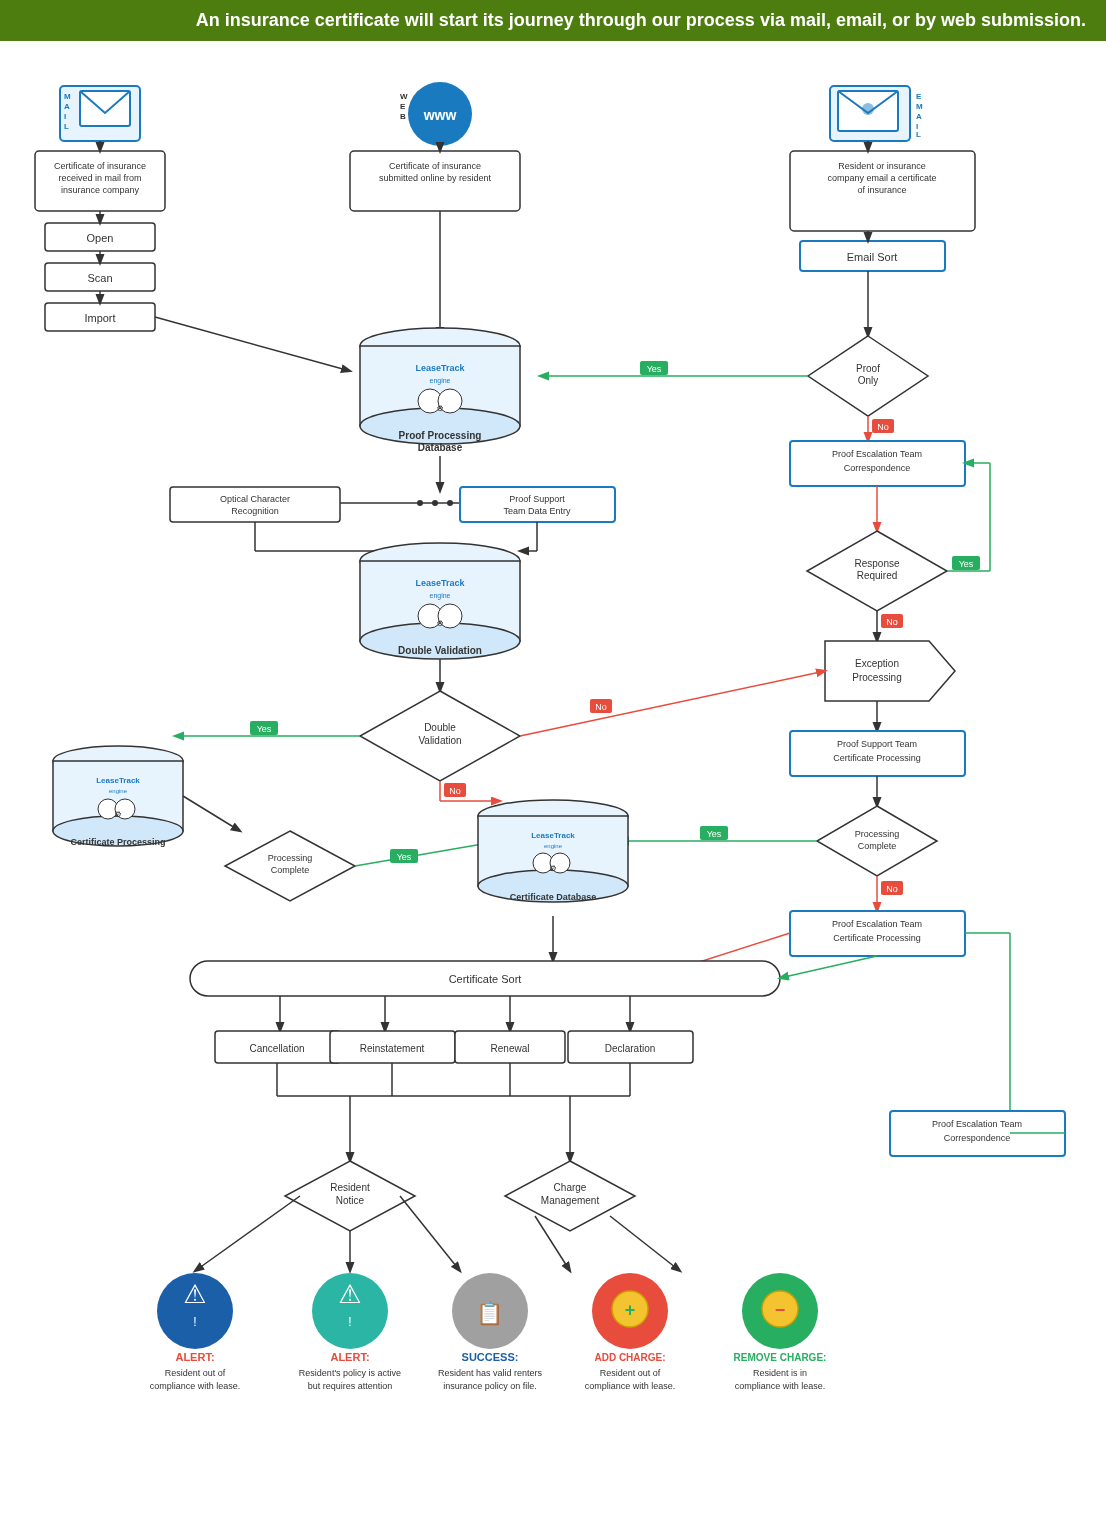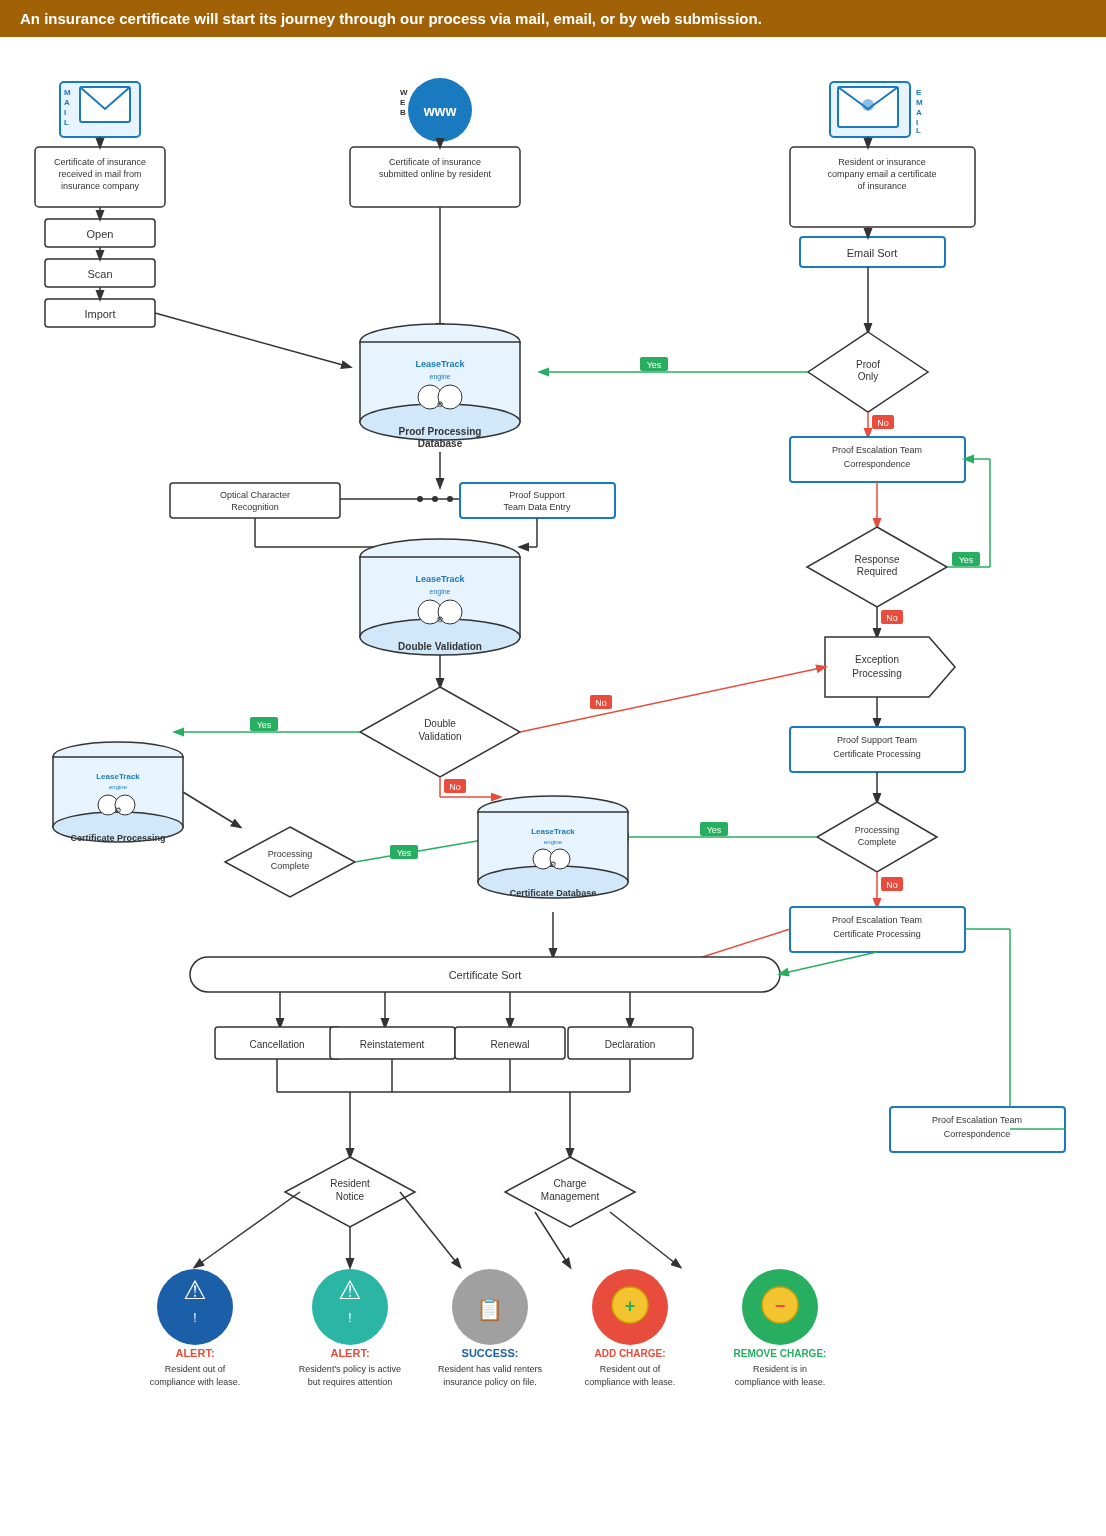--- a/index.html
+++ b/index.html
@@ -15,24 +15,24 @@
     .flowchart-container {
       width: 1106px;
       min-height: 1536px;
       background: #fff;
       position: relative;
       padding: 0;
     }
 
     
     .header-banner {
-      background: #a16207;
+      background: #4d7c0f;
       color: #fff;
-      text-align: left;
-      font-size: 15px;
+      text-align: right;
+      font-size: 18px;
       font-weight: bold;
       padding: 10px 20px;
       width: 100%;
     }
 
     
     .flowchart-svg {
       width: 1106px;
       height: 1500px;
     }

